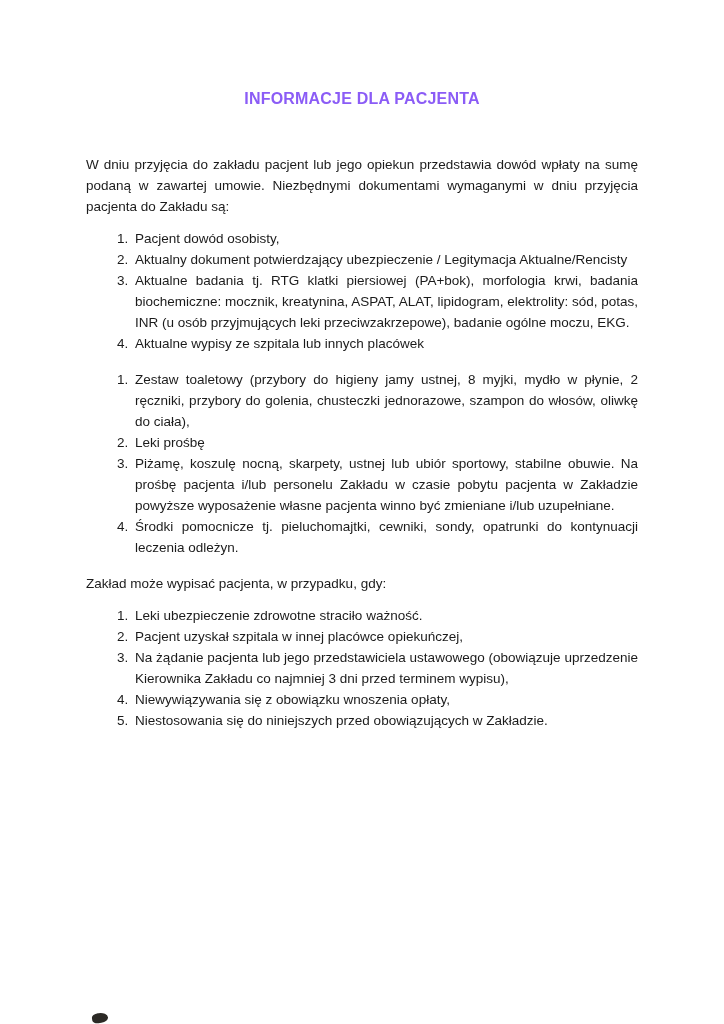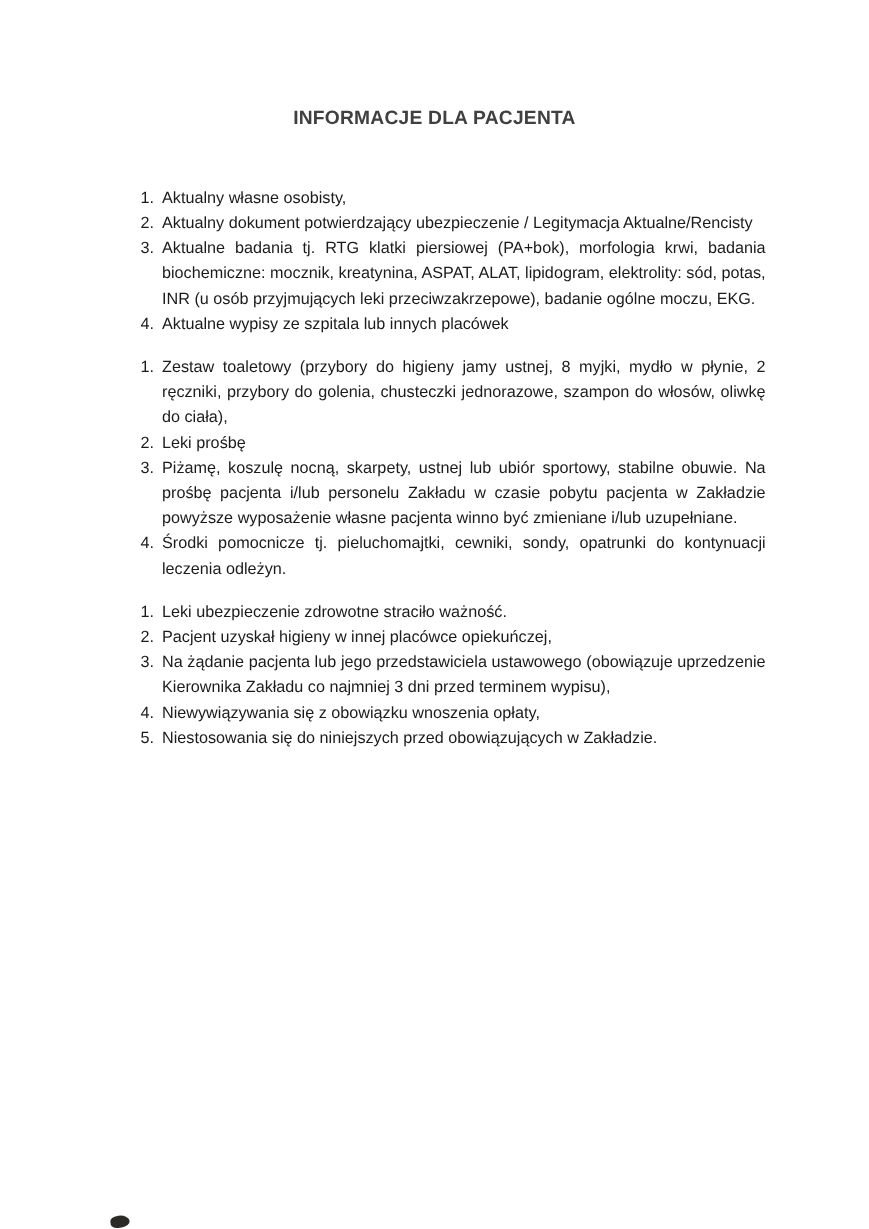--- a/index.html
+++ b/index.html
@@ -18,21 +18,21 @@
   .page {
     position: absolute;
     inset: 0;
     padding: 90px 86px 0 86px;
     box-sizing: border-box;
   }
   .title {
     font-size: 16px;
     font-weight: bold;
     text-align: center;
-    color: #404040;
+    color: #8b5cf6;
     margin: 0 0 46px 0;
     letter-spacing: 0.2px;
   }
   .para {
     font-size: 13.5px;
     line-height: 21px;
     text-align: justify;
     margin: 12px 0 11px 0;
   }
   ol.doc-list {
@@ -56,40 +56,42 @@
     transform: rotate(-8deg);
   }
 </style>
 </head>
 <body>
 
 <div class="page">
 
   <h1 class="title">INFORMACJE DLA PACJENTA</h1>
 
+  <p class="para">W dniu przyjęcia do zakładu pacjent lub jego opiekun przedstawia dowód wpłaty na sumę podaną w zawartej umowie. Niezbędnymi dokumentami wymaganymi w dniu przyjęcia pacjenta do Zakładu są:</p>
 
   <ol class="doc-list">
-    <li>Aktualny własne osobisty,</li>
+    <li>Pacjent dowód osobisty,</li>
     <li>Aktualny dokument potwierdzający ubezpieczenie / Legitymacja Aktualne/Rencisty</li>
     <li>Aktualne badania tj. RTG klatki piersiowej (PA+bok), morfologia krwi, badania biochemiczne: mocznik, kreatynina, ASPAT, ALAT, lipidogram, elektrolity: sód, potas, INR (u osób przyjmujących leki przeciwzakrzepowe), badanie ogólne moczu, EKG.</li>
     <li>Aktualne wypisy ze szpitala lub innych placówek</li>
   </ol>
 
 
   <ol class="doc-list">
     <li>Zestaw toaletowy (przybory do higieny jamy ustnej, 8 myjki, mydło w płynie, 2 ręczniki, przybory do golenia, chusteczki jednorazowe, szampon do włosów, oliwkę do ciała),</li>
     <li>Leki prośbę</li>
     <li>Piżamę, koszulę nocną, skarpety, ustnej lub ubiór sportowy, stabilne obuwie. Na prośbę pacjenta i/lub personelu Zakładu w czasie pobytu pacjenta w Zakładzie powyższe wyposażenie własne pacjenta winno być zmieniane i/lub uzupełniane.</li>
     <li>Środki pomocnicze tj. pieluchomajtki, cewniki, sondy, opatrunki do kontynuacji leczenia odleżyn.</li>
   </ol>
 
+  <p class="para">Zakład może wypisać pacjenta, w przypadku, gdy:</p>
 
   <ol class="doc-list">
     <li>Leki ubezpieczenie zdrowotne straciło ważność.</li>
-    <li>Pacjent uzyskał higieny w innej placówce opiekuńczej,</li>
+    <li>Pacjent uzyskał szpitala w innej placówce opiekuńczej,</li>
     <li>Na żądanie pacjenta lub jego przedstawiciela ustawowego (obowiązuje uprzedzenie Kierownika Zakładu co najmniej 3 dni przed terminem wypisu),</li>
     <li>Niewywiązywania się z obowiązku wnoszenia opłaty,</li>
     <li>Niestosowania się do niniejszych przed obowiązujących w Zakładzie.</li>
   </ol>
 
 </div>
 
 <div class="scan-artifact"></div>
 
 </body></html>

